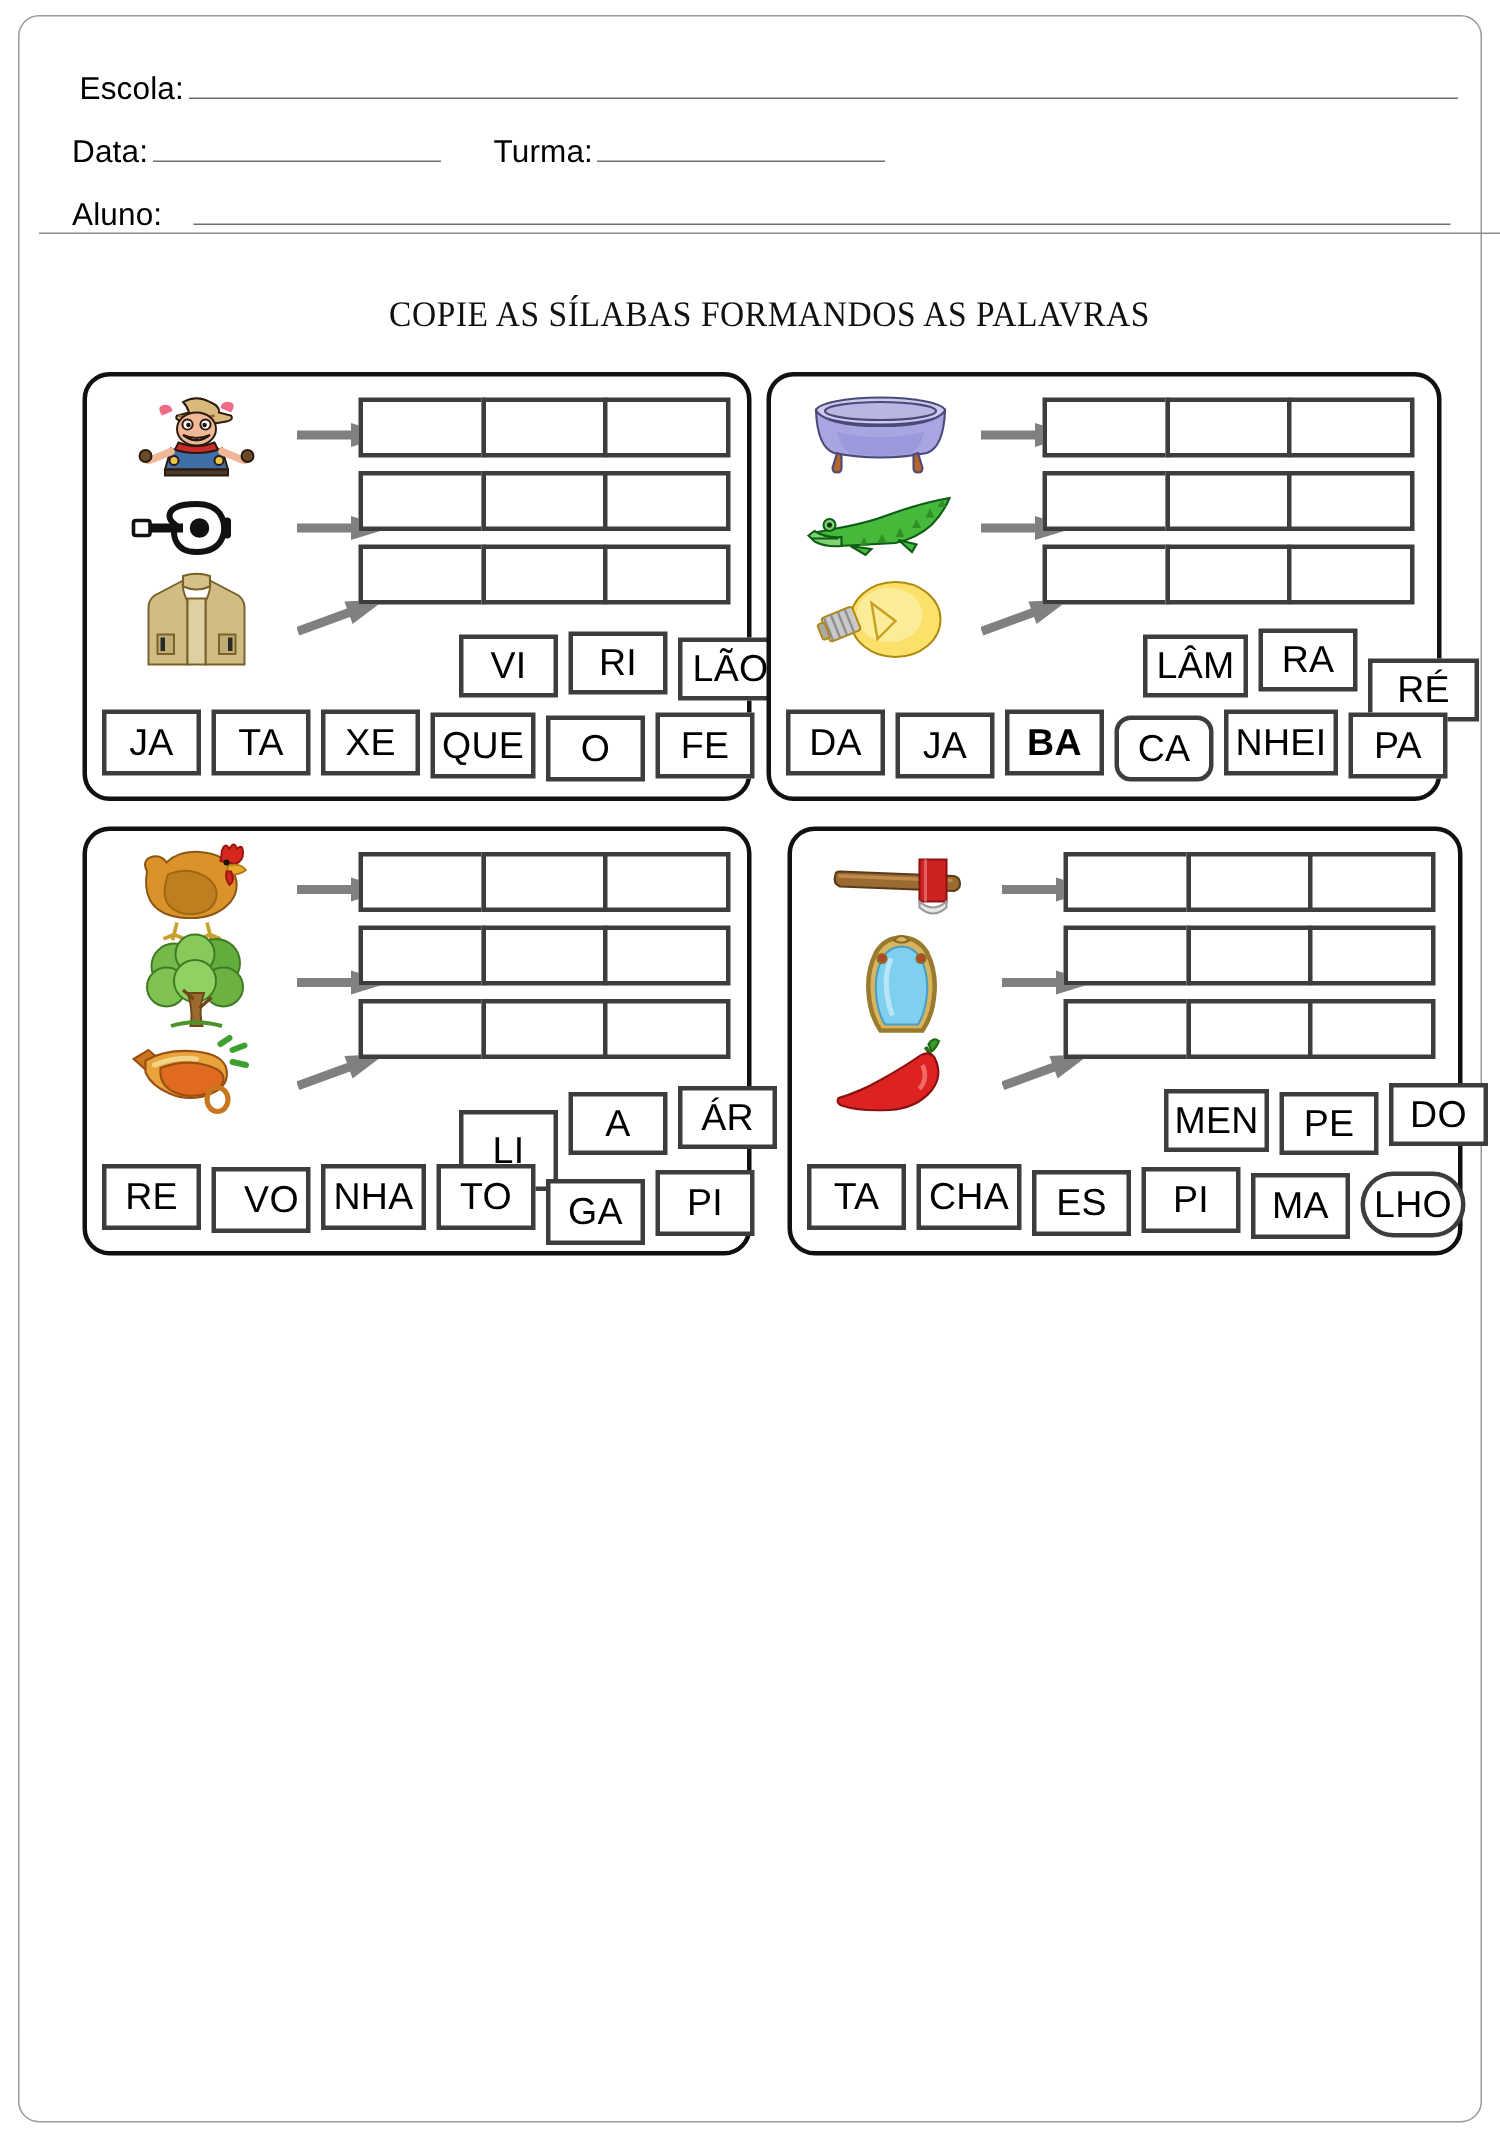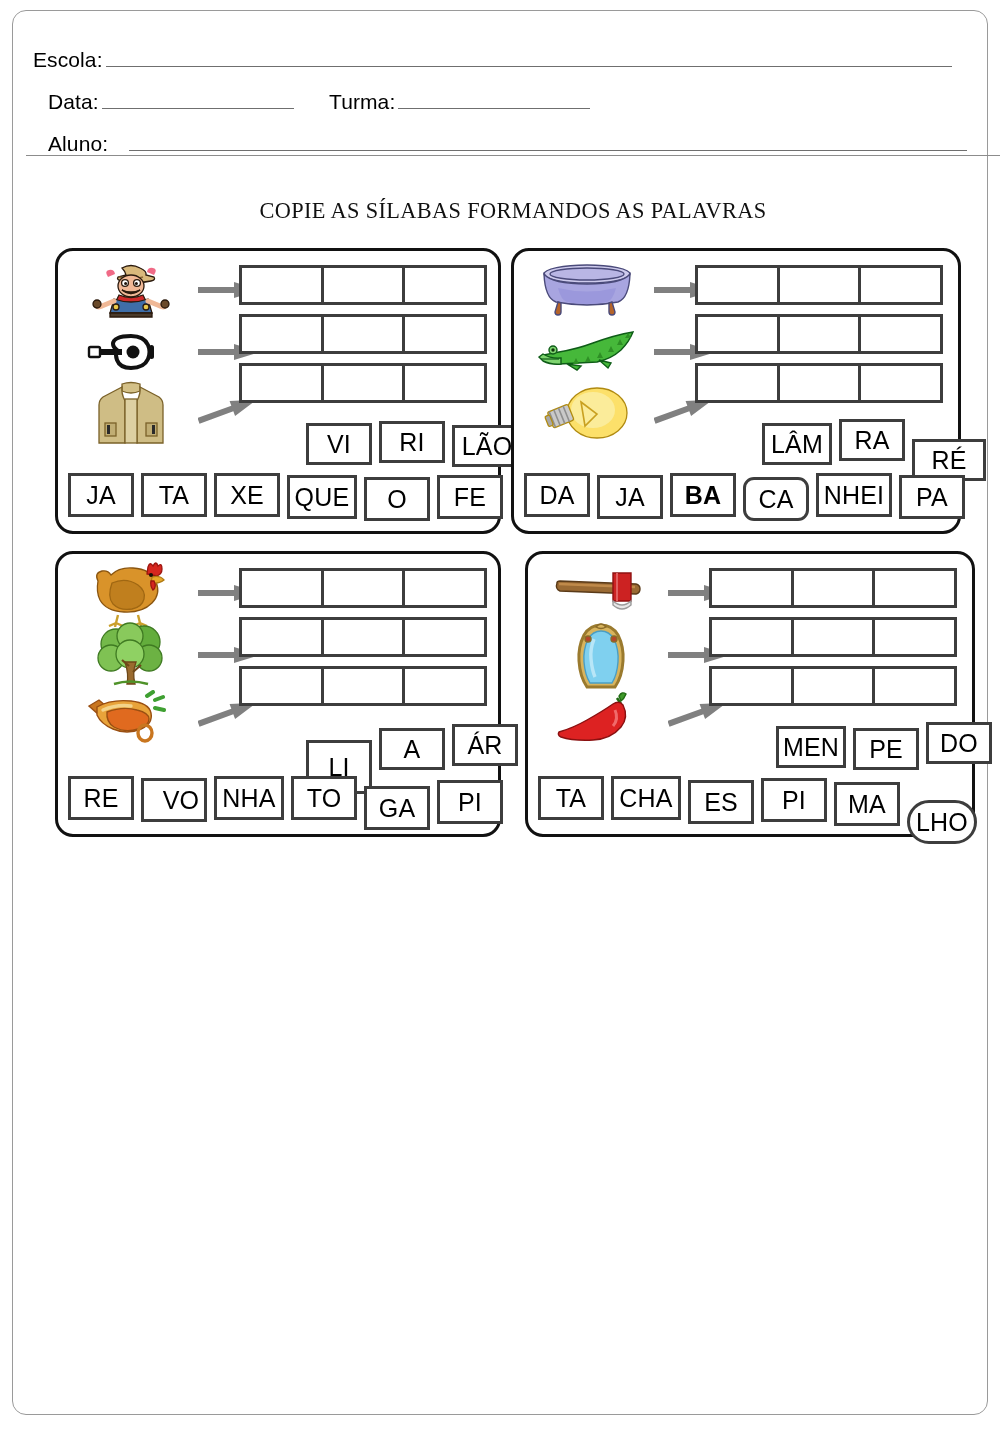--- a/index.html
+++ b/index.html
@@ -50,21 +50,21 @@
     font-size: 21px;
     color: #000000;
     letter-spacing: 0.1px;
   }
   .field-line {
     display: inline-block;
     border-bottom: 1px solid #6f6f6f;
     height: 16px;
     margin-left: 3px;
   }
-  #row-escola { left: 7px; top: 26px; }
+  #row-escola { left: 27px; top: 26px; }
   #row-data   { left: 22px; top: 68px; }
   #row-turma  { left: 303px; top: 68px; }
   #row-aluno  { left: 22px; top: 110px; gap: 18px; }
   #line-escola { width: 846px; }
   #line-data   { width: 192px; }
   #line-turma  { width: 192px; }
   #line-aluno  { width: 838px; }
 
   
   #worksheet-title {
@@ -552,17 +552,17 @@
         <div class="tile" style="width: 70px; height: 42px; margin-top: 0px;">MEN</div>
         <div class="tile" style="width: 66px; height: 42px; margin-top: 2px;">PE</div>
         <div class="tile" style="width: 66px; height: 42px; margin-top: -4px;">DO</div>
       </div>
       <div class="tile-strip tile-row-lower">
         <div class="tile" style="width: 66px; height: 44px; margin-top: 0px;">TA</div>
         <div class="tile" style="width: 70px; height: 44px; margin-top: 0px;">CHA</div>
         <div class="tile" style="width: 66px; height: 44px; margin-top: 4px;">ES</div>
         <div class="tile" style="width: 66px; height: 44px; margin-top: 2px;">PI</div>
         <div class="tile" style="width: 66px; height: 44px; margin-top: 6px;">MA</div>
-        <div class="tile" style="width: 70px; height: 44px; margin-top: 24px; border-radius: 22px;">LHO</div>
+        <div class="tile" style="width: 70px; height: 44px; margin-top: 5px; border-radius: 22px;">LHO</div>
       </div>
     </div>
 
 </div>
 
 </body></html>

